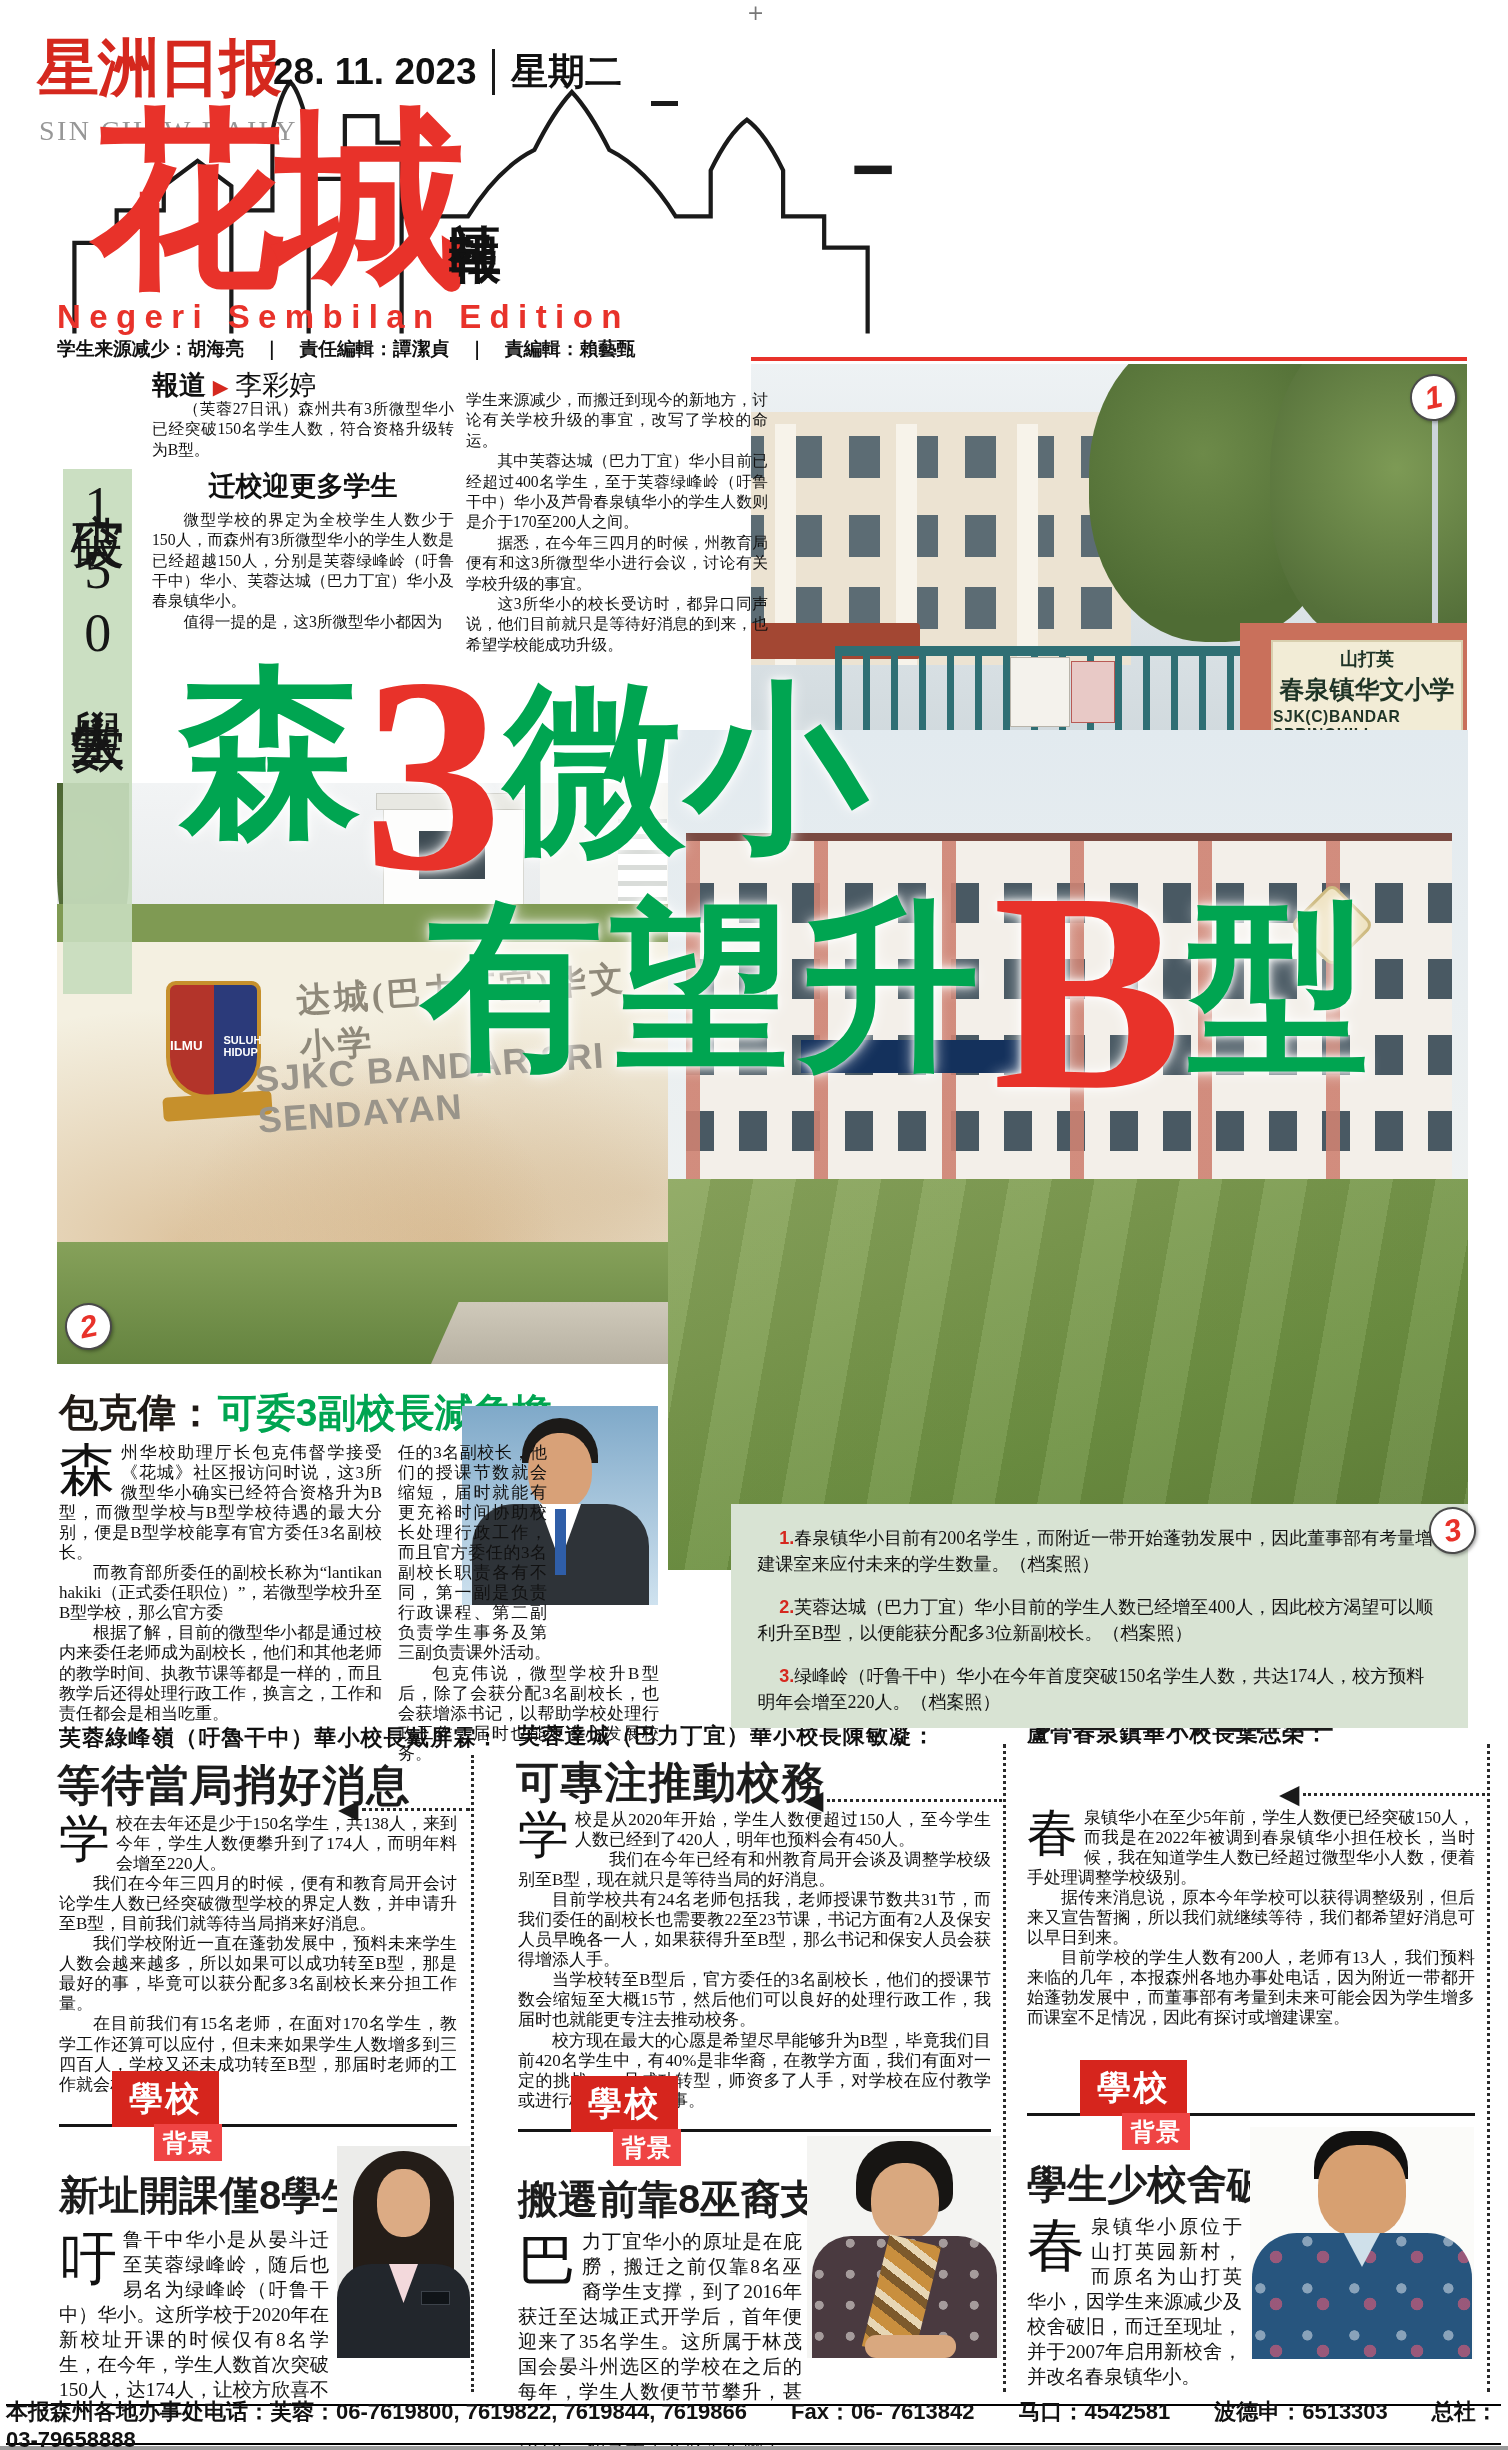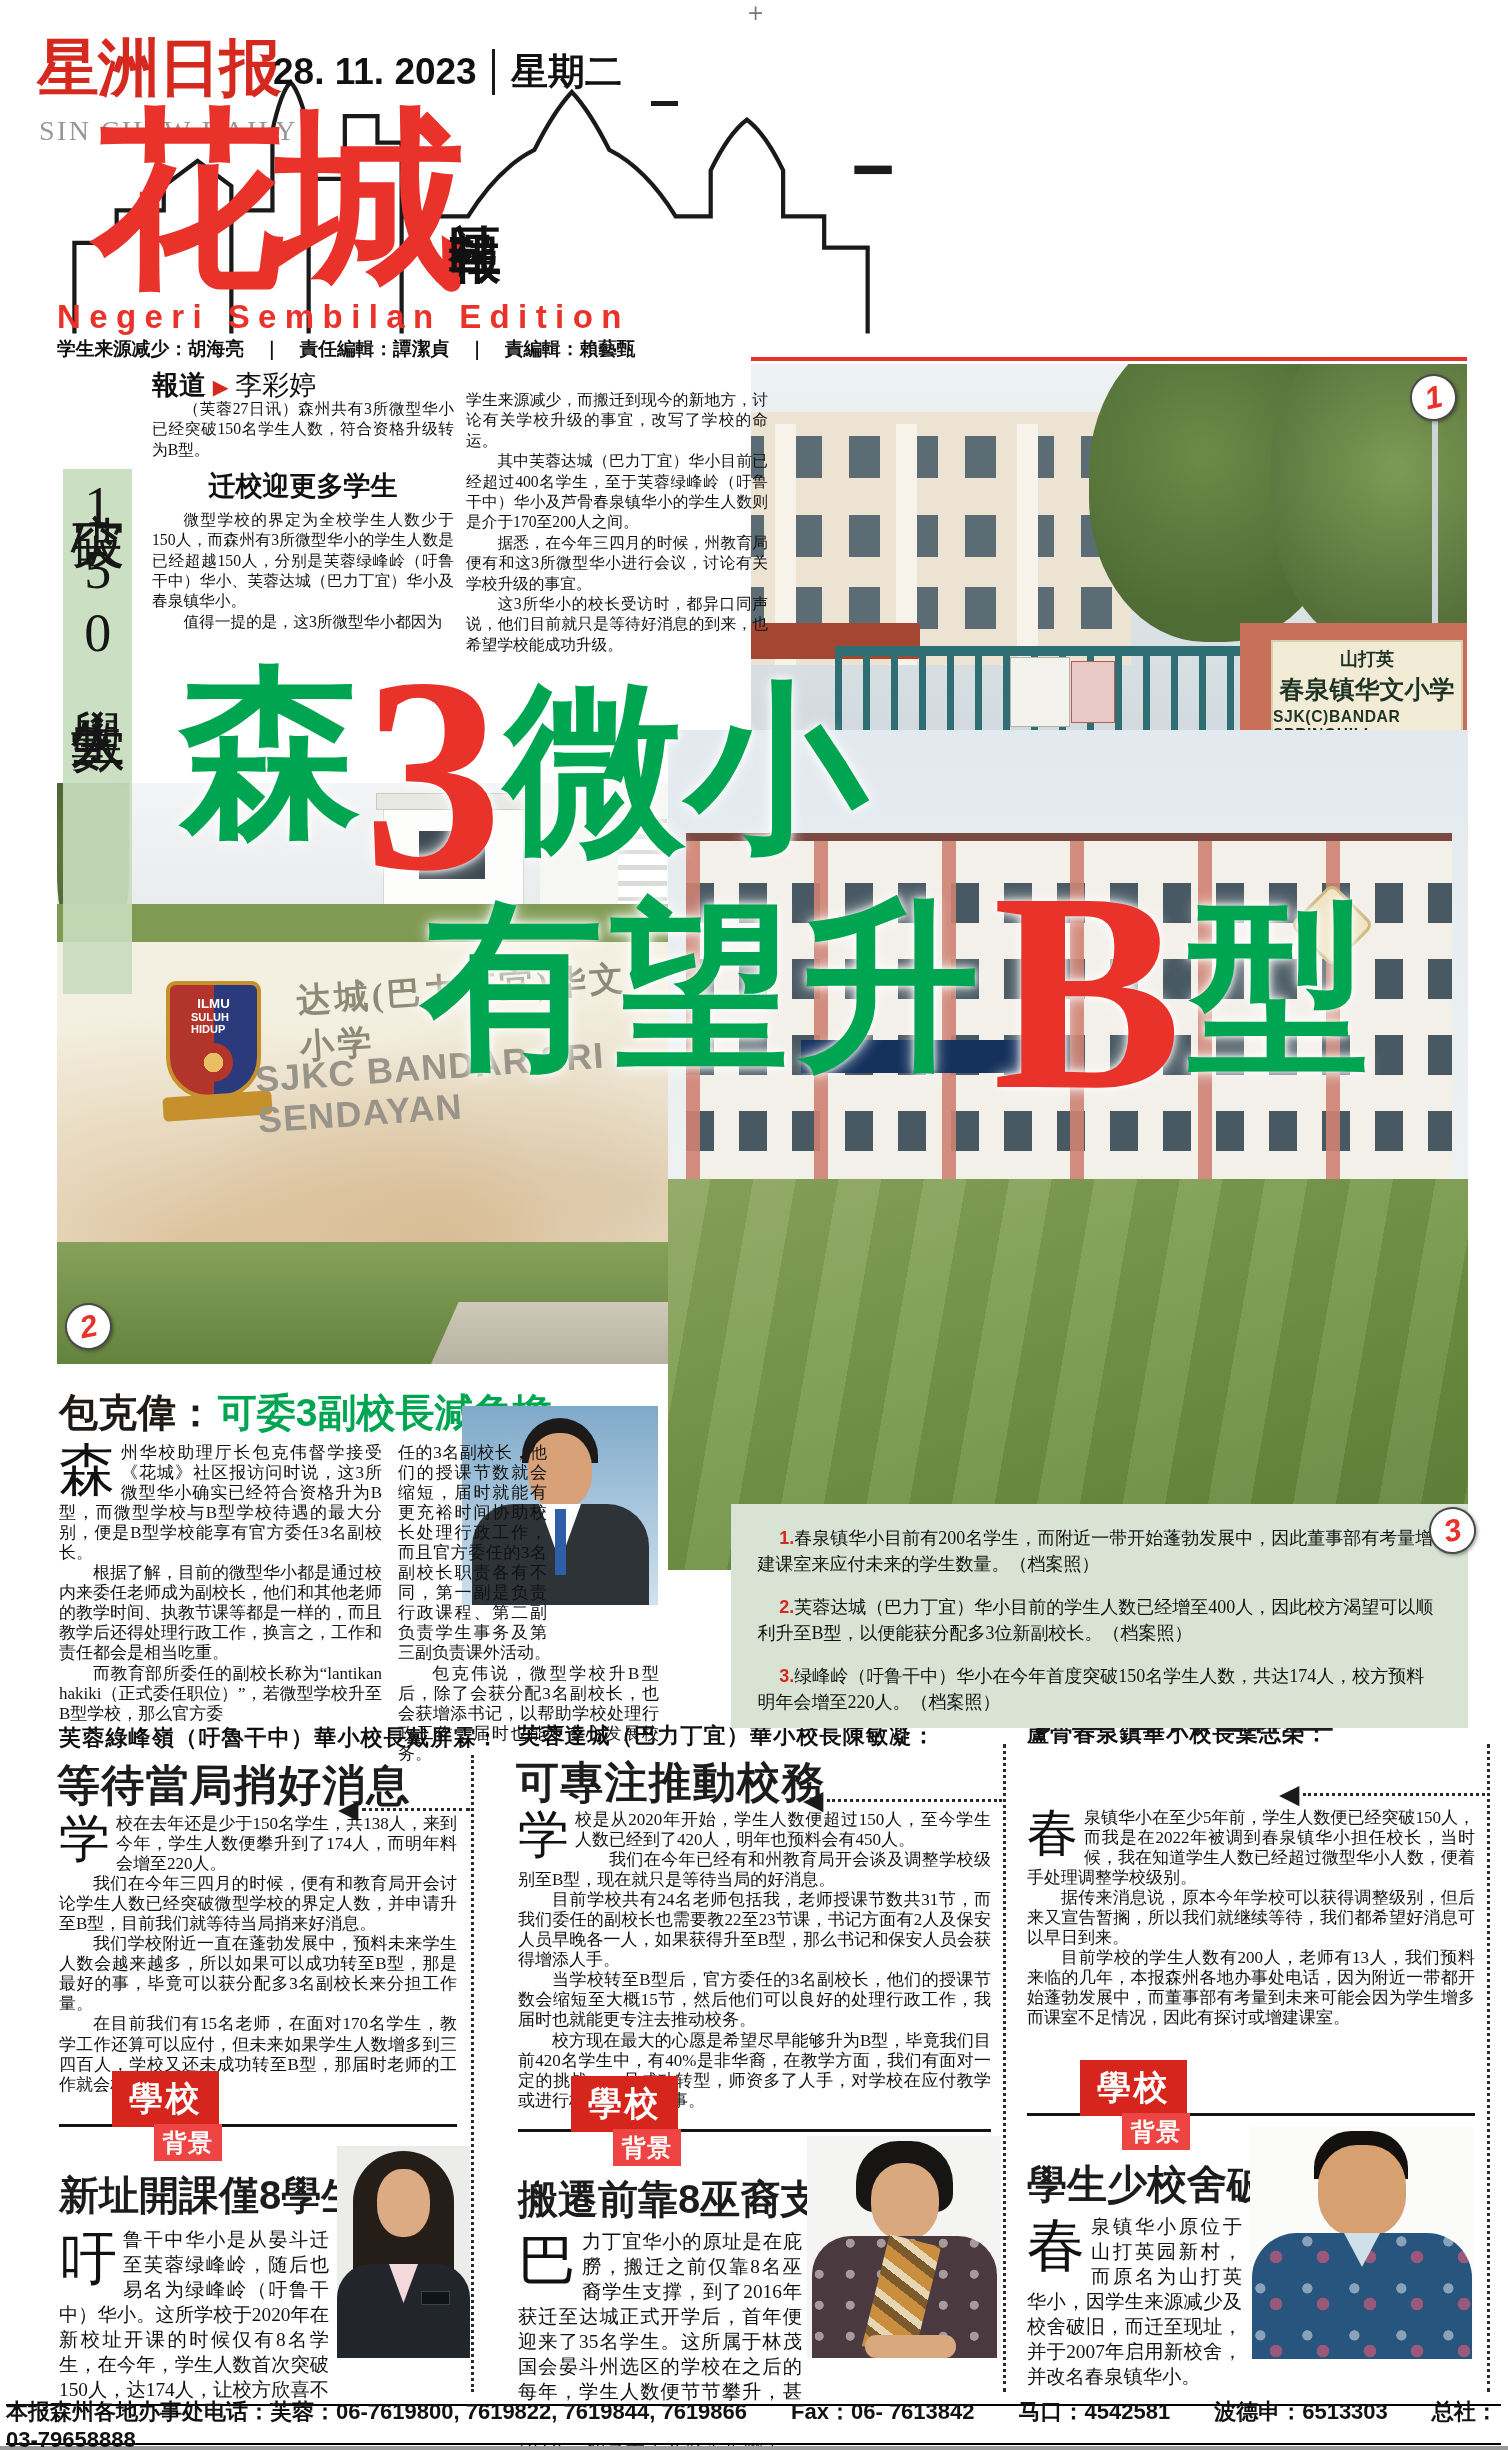--- a/index.html
+++ b/index.html
@@ -155,21 +155,21 @@
   <div class="abs photo" style="left:57px;top:783px;width:611px;height:581px;background:linear-gradient(180deg,#f2f4f5,#e6e9ea 30%,#eef0ee 40%);">
     <div class="abs" style="left:326px;top:18px;width:139px;height:115px;background:#fdfdfc;border:1.8px solid #d8d8d2;"></div>
     <div class="abs" style="left:319px;top:9.7px;width:153px;height:15.7px;background:#e8e8e2;border:1.8px solid #c9c9c2;"></div>
     <div class="abs" style="left:362px;top:48px;width:66px;height:48px;background:#3d4a52;"></div>
     <div class="abs" style="left:483px;top:0px;width:128px;height:145px;background:#f6f6f3;"></div>
     <div class="abs" style="left:561px;top:36px;width:49px;height:109px;background:repeating-linear-gradient(0deg,#fff 0 11px,#d9dcd9 11px 15.7px);"></div>
     <div class="abs" style="left:0;top:0;width:72px;height:181px;background:radial-gradient(circle at 30% 40%,#5f7a42,#47602f 75%);border-radius:0 0 50% 50%;"></div>
     <div class="abs" style="left:0;top:121px;width:611px;height:48px;background:#7f9a53;"></div>
     <div class="abs" style="left:0;top:159px;width:611px;height:314px;
          background:#f4f0e1;background-image:radial-gradient(ellipse at 20% 95%,rgba(186,128,58,.38),rgba(0,0,0,0) 55%),radial-gradient(ellipse at 65% 100%,rgba(186,128,58,.3),rgba(0,0,0,0) 50%),radial-gradient(ellipse at 95% 80%,rgba(170,120,60,.25),rgba(0,0,0,0) 60%);">
-      <div class="abs" style="left:109px;top:39px;width:95px;height:118px;background:linear-gradient(90deg,#b3342a 50%,#2b3a7a 50%);border:4.2px solid #c6902c;border-radius:9.7px 9.7px 42px 42px;display:flex;flex-direction:column;align-items:center;padding-top:11px;box-sizing:border-box;color:#fff;">
+      <div class="abs" style="left:109px;top:39px;width:95px;height:118px;background:linear-gradient(90deg,#b3342a 50%,#2b3a7a 50%);border:4.2px solid #c6902c;border-radius:9.7px 9.7px 42px 42px;display:flex;flex-direction:row;align-items:center;padding-top:11px;box-sizing:border-box;color:#fff;">
         <div class="hei" style="font-size:13.3px;font-weight:900;">ILMU</div>
         <div class="hei" style="font-size:11px;font-weight:700;margin-left:21px;">SULUH HIDUP</div>
         <div style="width:39px;height:39px;margin-top:8.4px;border-radius:50%;background:radial-gradient(circle,#e8c063 35%,#b3342a 36%);"></div>
       </div>
       <div class="abs" style="left:106px;top:152px;width:109px;height:24px;background:#c6902c;border-radius:4.8px;transform:rotate(-4deg);"></div>
       <div class="abs" style="left:241px;top:24px;width:350px;transform:rotate(-4deg);font-size:34px;color:#8f897a;font-weight:600;letter-spacing:3.6px;">达城(巴力丁宜)华文小学</div>
       <div class="abs hei" style="left:199px;top:103px;width:398px;transform:rotate(-4deg);font-size:36px;color:#99948a;font-weight:700;letter-spacing:1.2px;line-height:1.15;">SJKC BANDAR SRI SENDAYAN</div>
     </div>
     <div class="abs" style="left:0;top:459px;width:611px;height:122px;background:linear-gradient(180deg,#86a15a,#64833f);"></div>
     <div class="abs" style="left:374px;top:519px;width:237px;height:62px;background:linear-gradient(180deg,#cfc9ba,#b7b1a2);transform:skewX(-24deg);transform-origin:bottom right;"></div>
@@ -217,22 +217,22 @@
   <div class="abs photo" style="left:462px;top:1406px;width:196px;height:199px;background:linear-gradient(180deg,#7fa9c9,#cfe2ef);">
     <div class="abs" style="left:60px;top:12px;width:76px;height:45px;background:#1c1a18;border-radius:38px 38px 0 0;"></div>
     <div class="abs" style="left:66px;top:26.6px;width:64px;height:76px;background:#d8a178;border-radius:46%;"></div>
     <div class="abs" style="left:9.7px;top:98px;width:177px;height:101px;background:#2e3338;border-radius:42px 42px 0 0;"></div>
     <div class="abs" style="left:77px;top:98px;width:42px;height:58px;background:#fff;clip-path:polygon(0 0,100% 0,50% 100%);"></div>
     <div class="abs" style="left:93px;top:103px;width:11px;height:66px;background:#2f5ea8;"></div>
   </div>
 
   <div class="abs bao-col jt" style="left:59px;top:1443px;width:323px;">
     <p class="noind"><span class="dc" style="font-size:56px;">森</span><span>州华校助理厅长包克伟督学接受《花城》社区报访问时说，这3所微型华小确实已经符合资格升为B型，而微型学校与B型学校待遇的最大分别，便是B型学校能享有官方委任3名副校长。</span></p>
+    <p class="ind">而教育部所委任的副校长称为“lantikan hakiki（正式委任职位）”，若微型学校升至B型学校，那么官方委</p>
     <p class="ind">根据了解，目前的微型华小都是通过校内来委任老师成为副校长，他们和其他老师的教学时间、执教节课等都是一样的，而且教学后还得处理行政工作，换言之，工作和责任都会是相当吃重。</p>
-    <p class="ind">而教育部所委任的副校长称为“lantikan hakiki（正式委任职位）”，若微型学校升至B型学校，那么官方委</p>
   </div>
 
   <div class="abs bao-col jt" style="left:398px;top:1443px;width:261px;">
     <div style="float:right;width:112px;height:181px;"></div>
     <p class="noind">任的3名副校长，他们的授课节数就会缩短，届时就能有更充裕时间协助校长处理行政工作，而且官方委任的3名副校长职责各有不同，第一副是负责行政课程、第二副负责学生事务及第三副负责课外活动。</p>
     <p class="ind">包克伟说，微型学校升B型后，除了会获分配3名副校长，也会获增添书记，以帮助学校处理行政工作，届时也能更专心发展校务。</p>
   </div>
 
   <div class="abs cap-panel" style="left:731px;top:1504px;width:737px;height:224px;">
     <p class="cap-p"><span class="cap-num">1.</span><span>春泉镇华小目前有200名学生，而附近一带开始蓬勃发展中，因此董事部有考量增建课室来应付未来的学生数量。（档案照）</span></p>

